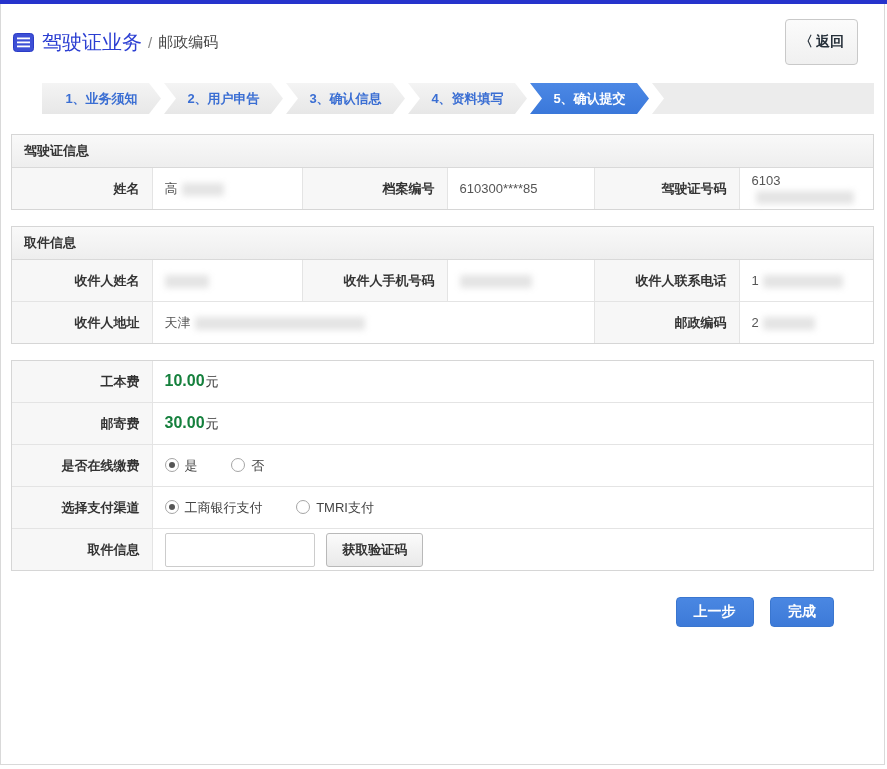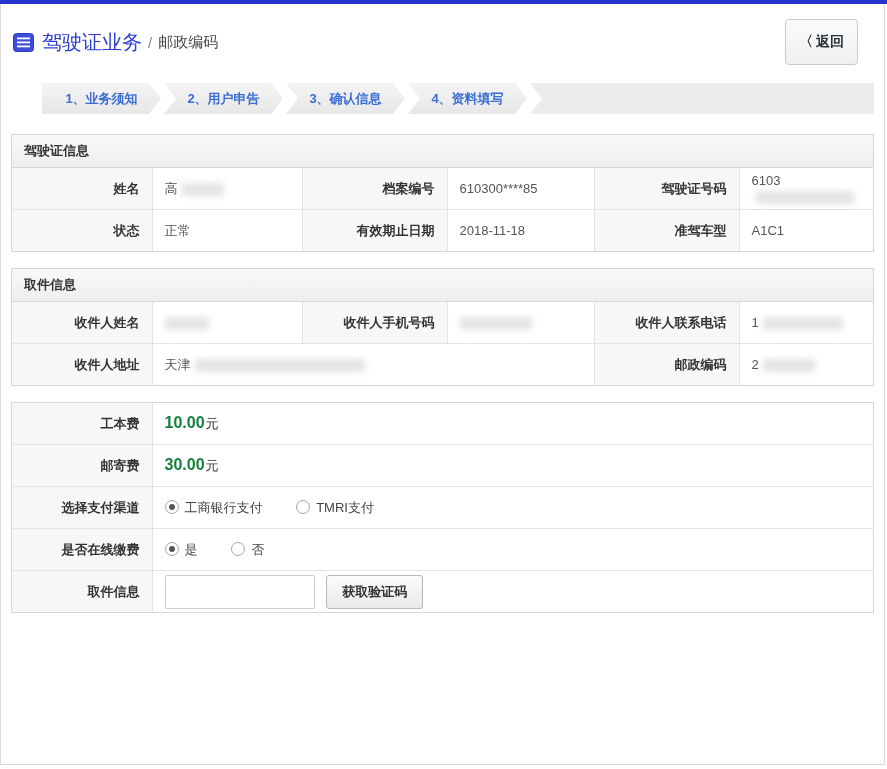--- a/index.html
+++ b/index.html
@@ -70,20 +70,21 @@
     <span class="h-sep">/</span>
     <span class="h-sub">邮政编码</span>
     <button class="back-btn"><span class="chev">〈</span><span>返回</span></button>
   </div>
 
   <div class="wizard">
     <div class="step first">1、业务须知</div>
     <div class="step">2、用户申告</div>
     <div class="step">3、确认信息</div>
     <div class="step">4、资料填写</div>
+    <div class="step active">5、确认提交</div>
     <div class="wizard-fill"></div>
   </div>
 
   <div class="panel">
     <div class="panel-h">驾驶证信息</div>
     <table class="grid">
       <colgroup>
           <col style="width:140px">
           <col style="width:150px">
           <col style="width:145px">
@@ -92,28 +93,20 @@
           <col>
         </colgroup>
       <tbody>
           <tr>
         <td class="lbl">姓名</td>
         <td class="val"><span>高</span><span class="blur" style="width:42px"></span></td>
         <td class="lbl">档案编号</td>
         <td class="val">610300****85</td>
         <td class="lbl">驾驶证号码</td>
         <td class="val"><span>6103</span><span class="blur" style="width:98px"></span></td>
-      </tr>
-      <tr>
-        <td class="lbl">状态</td>
-        <td class="val">正常</td>
-        <td class="lbl">有效期止日期</td>
-        <td class="val">2018-11-18</td>
-        <td class="lbl">准驾车型</td>
-        <td class="val">A1C1</td>
       </tr>
     </tbody>
       </table>
   </div>
 
   <div class="panel">
     <div class="panel-h">取件信息</div>
     <table class="grid">
       <colgroup>
           <col style="width:140px">
@@ -151,38 +144,42 @@
       <tbody>
           <tr>
         <td class="lbl tall">工本费</td>
         <td class="val tall"><span class="fee-num">10.00</span><span class="fee-unit">元</span></td>
       </tr>
       <tr>
         <td class="lbl tall">邮寄费</td>
         <td class="val tall"><span class="fee-num">30.00</span><span class="fee-unit">元</span></td>
       </tr>
       <tr>
+        <td class="lbl">是否在线缴费</td>
+        <td class="val">
+          <input type="radio" name="onlinepay" checked="" style=""><label class="radio-lab">是</label>
+          <input type="radio" name="onlinepay" style=""><label class="radio-lab">否</label>
+        </td>
+      </tr>
+      <tr>
         <td class="lbl">选择支付渠道</td>
         <td class="val">
           <input type="radio" name="paychannel" checked="" style=""><label class="radio-lab">工商银行支付</label>
           <input type="radio" name="paychannel" style=""><label class="radio-lab">TMRI支付</label>
-        </td>
-      </tr>
-      <tr>
-        <td class="lbl">是否在线缴费</td>
-        <td class="val">
-          <input type="radio" name="onlinepay" checked="" style=""><label class="radio-lab">是</label>
-          <input type="radio" name="onlinepay" style=""><label class="radio-lab">否</label>
         </td>
       </tr>
       <tr>
         <td class="lbl tall">取件信息</td>
         <td class="val tall">
           <input type="text" class="captcha-input" value="" style="">
           <button class="code-btn">获取验证码</button>
         </td>
       </tr>
     </tbody>
       </table>
   </div>
 
+  <div class="footer">
+    <button class="btn-blue">上一步</button>
+    <button class="btn-blue">完成</button>
+  </div>
 
 </div>
 
 </body></html>

